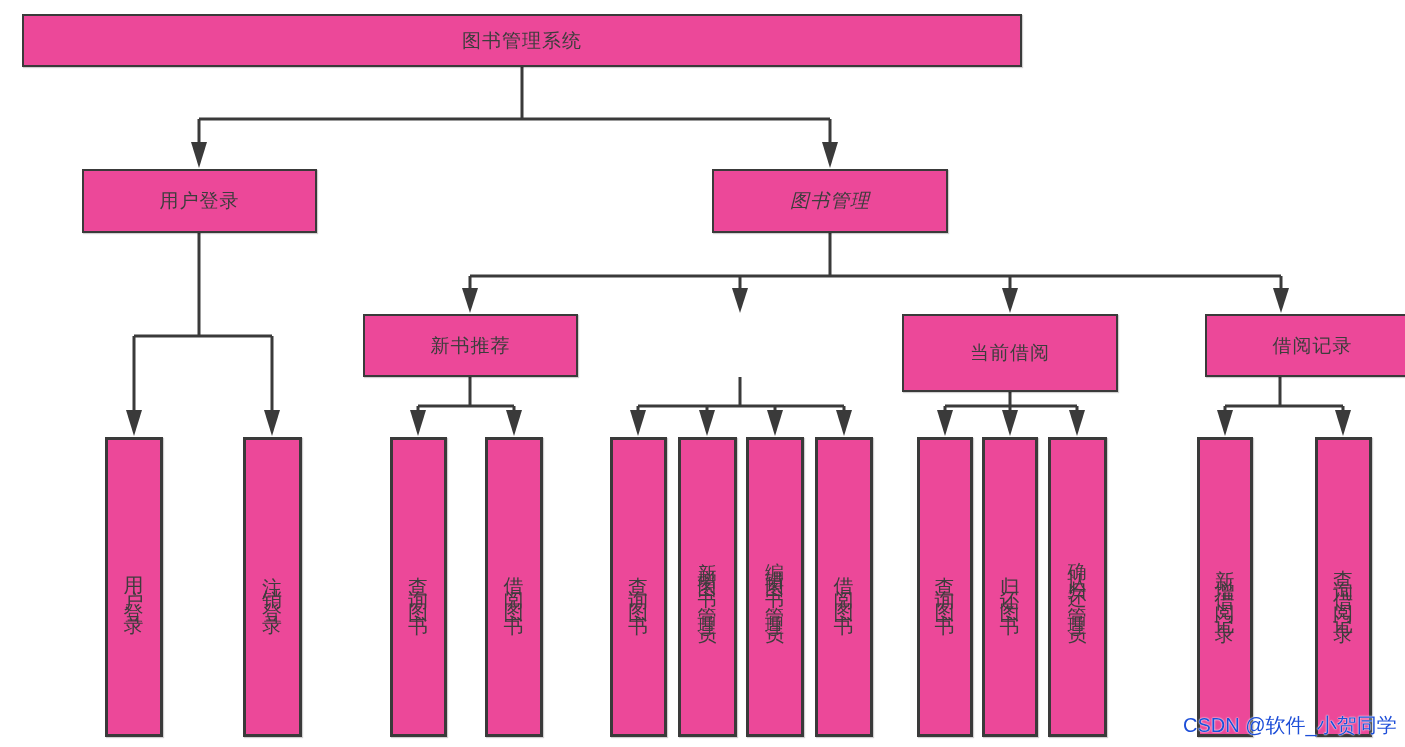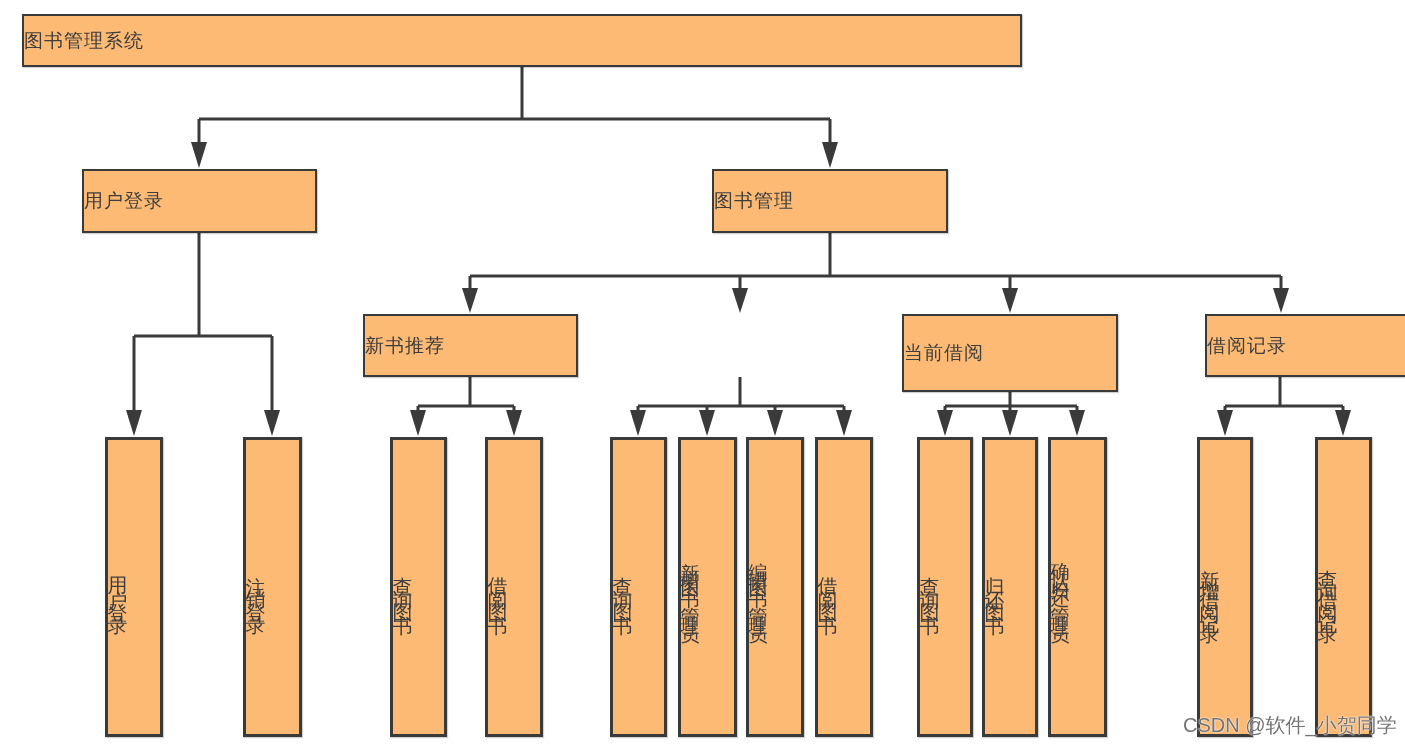--- a/index.html
+++ b/index.html
@@ -7,43 +7,43 @@
     position:relative;
     width:1405px;height:747px;
     background:#ffffff;
     font-family:"Liberation Sans","DejaVu Sans",sans-serif;
     overflow:hidden;
   }
   svg.connectors{position:absolute;left:0;top:0;width:1405px;height:747px;}
   .box{
     position:absolute;
     box-sizing:border-box;
-    background:#fdba74;
+    background:#ec4899;
     border:2px solid #3a3a3a;
-    display:flex;align-items:center;justify-content:flex-start;
+    display:flex;align-items:center;justify-content:center;
     color:#3d3d3d;
     box-shadow:1px 1px 1px rgba(0,0,0,0.18);
   }
   .box .lbl{font-size:19px;letter-spacing:1px;white-space:nowrap;}
   .leaf{top:437px;height:300px;border-width:3px;}
   .leaf .vtext{
     writing-mode:vertical-rl;
     text-orientation:mixed;
     font-size:20px;
     letter-spacing:13px;
     line-height:1;
     white-space:nowrap;
   }
   .leaf .vtext.len6{letter-spacing:11px;}
   .leaf .vtext.len9{font-size:19px;letter-spacing:9px;}
   .watermark{
     position:absolute;
     left:1183px;top:712px;
     font-size:20px;
-    color:#737373;
+    color:#1d4ed8;
     white-space:nowrap;
     text-shadow:0 0 2px #ffffff,0 0 1px #ffffff;
     z-index:5;
   }
 </style>
 </head>
 <body>
 
 <div class="canvas">
 
@@ -87,21 +87,21 @@
     </g>
   </svg>
 
   <div class="box" style="left:22px;top:14px;width:1000px;height:53px;">
     <span class="lbl">图书管理系统</span>
   </div>
 
   <div class="box" style="left:82px;top:169px;width:235px;height:64px;">
     <span class="lbl">用户登录</span>
   </div>
-  <div class="box" style="left:712px;top:169px;width:236px;height:64px;">
+  <div class="box" style="left:712px;top:169px;width:236px;height:64px;font-style:italic;">
     <span class="lbl">图书管理</span>
   </div>
 
   <div class="box" style="left:363px;top:314px;width:215px;height:63px;">
     <span class="lbl">新书推荐</span>
   </div>
   <div class="box" style="left:902px;top:314px;width:216px;height:78px;">
     <span class="lbl">当前借阅</span>
   </div>
   <div class="box" style="left:1173px;top:314px;width:215px;height:63px;margin-left:32px;">

